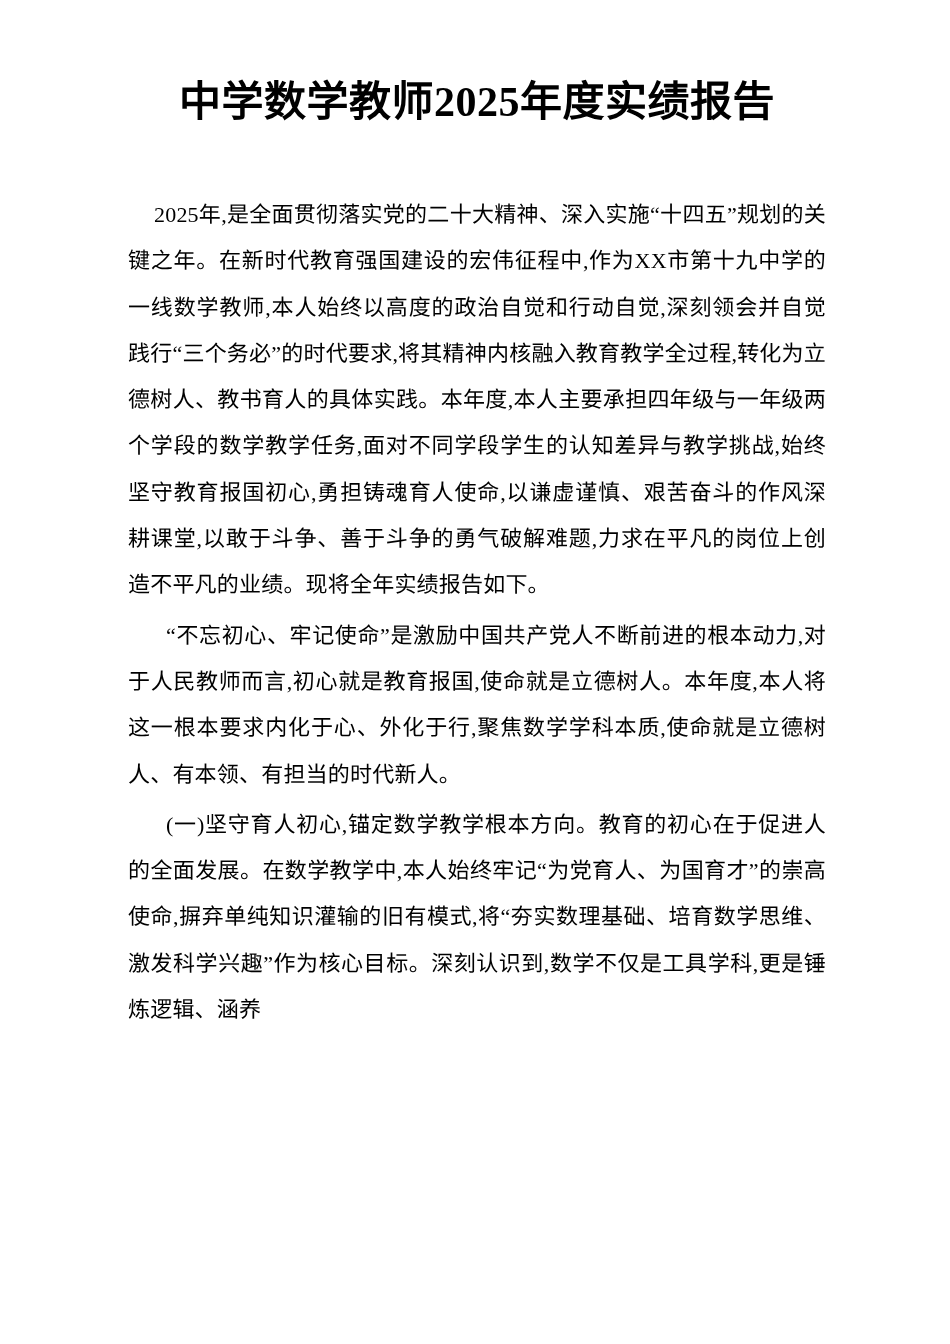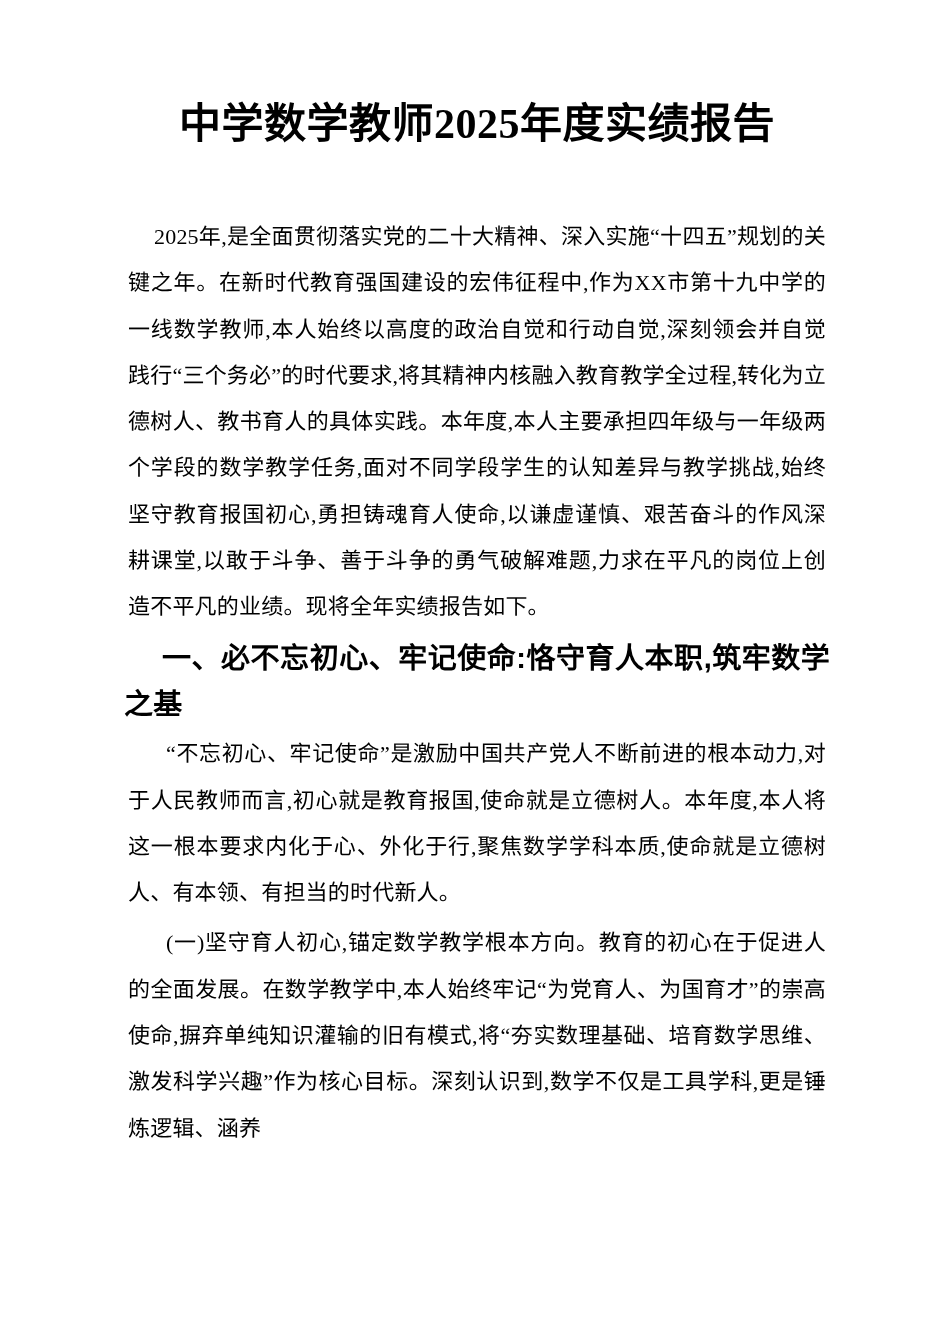--- a/index.html
+++ b/index.html
@@ -14,21 +14,21 @@
     background: #ffffff;
     color: #000000;
     overflow: hidden;
     font-family: "Liberation Serif", "DejaVu Serif", serif;
   }
   .content {
     margin-left: 124px;
     margin-right: 120px; 
   }
   .doc-title {
-    padding-top: 98px;
+    padding-top: 76px;
     margin: 0 0 64px 0;
     font-size: 42px;
     line-height: 52px;
     font-weight: bold;
     text-align: center;
     font-family: "Liberation Serif", "DejaVu Serif", serif;
     letter-spacing: 0.5px;
   }
   .doc-para {
     margin: 4px;
@@ -58,20 +58,19 @@
 </head>
 <body>
 
 <div class="page">
   <div class="content">
 
     <h1 class="doc-title">中学数学教师2025年度实绩报告</h1>
 
     <p class="doc-para indent-digits">2025年,是全面贯彻落实党的二十大精神、深入实施“十四五”规划的关键之年。在新时代教育强国建设的宏伟征程中,作为XX市第十九中学的一线数学教师,本人始终以高度的政治自觉和行动自觉,深刻领会并自觉践行“三个务必”的时代要求,将其精神内核融入教育教学全过程,转化为立德树人、教书育人的具体实践。本年度,本人主要承担四年级与一年级两个学段的数学教学任务,面对不同学段学生的认知差异与教学挑战,始终坚守教育报国初心,勇担铸魂育人使命,以谦虚谨慎、艰苦奋斗的作风深耕课堂,以敢于斗争、善于斗争的勇气破解难题,力求在平凡的岗位上创造不平凡的业绩。现将全年实绩报告如下。</p>
 
-    <h2 class="doc-heading">一、必不忘初心、牢记使命:恪守育人本职,筑牢数学之基</h2>
 
     <p class="doc-para indent-std">“不忘初心、牢记使命”是激励中国共产党人不断前进的根本动力,对于人民教师而言,初心就是教育报国,使命就是立德树人。本年度,本人将这一根本要求内化于心、外化于行,聚焦数学学科本质,使命就是立德树人、有本领、有担当的时代新人。</p>
 
     <p class="doc-para indent-std">(一)坚守育人初心,锚定数学教学根本方向。教育的初心在于促进人的全面发展。在数学教学中,本人始终牢记“为党育人、为国育才”的崇高使命,摒弃单纯知识灌输的旧有模式,将“夯实数理基础、培育数学思维、激发科学兴趣”作为核心目标。深刻认识到,数学不仅是工具学科,更是锤炼逻辑、涵养</p>
 
   </div>
 </div>
 
 </body></html>

